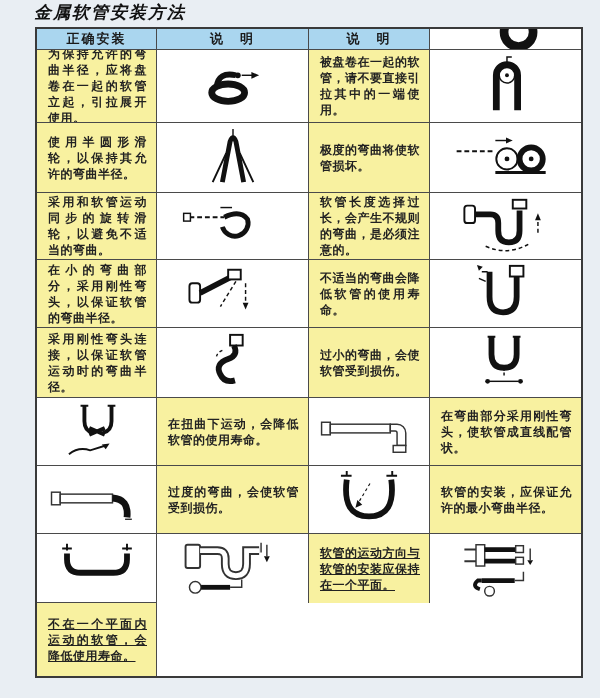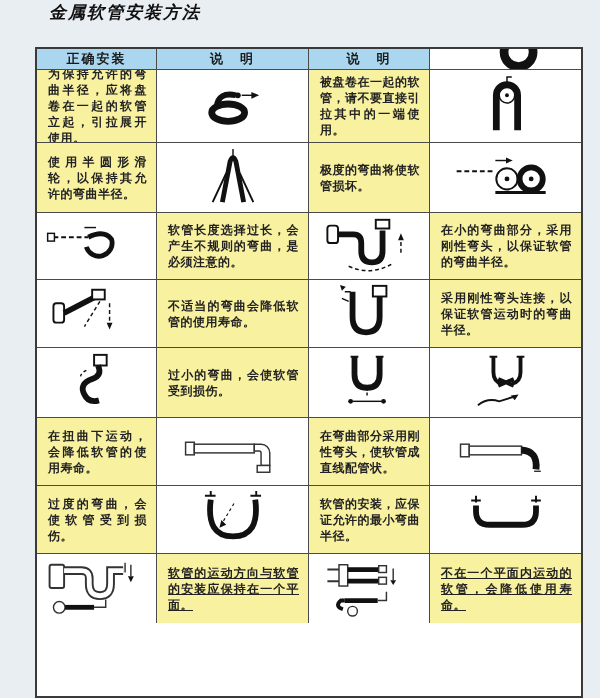--- a/index.html
+++ b/index.html
@@ -4,34 +4,33 @@
 <style>
   * { margin:0; padding:0; box-sizing:border-box; }
   html,body { width:600px; height:698px; }
   body {
     background: var(--page-bg, #e9eef3);
     font-family: "DejaVu Sans", "Liberation Sans", sans-serif;
     position: relative;
     overflow: hidden;
   }
   .page-title {
-    position:absolute; left:49px; top:1px;
+    position:absolute; left:34px; top:1px;
     font-family:"DejaVu Serif","Liberation Serif",serif;
     font-style:italic; font-weight:bold;
     font-size:17px; color:#111; letter-spacing:2px;
   }
   .hose-table {
     position:absolute; left:35px; top:27px;
     width:548px; height:651px;
     border:2px solid #3a3a3a;
     background:#fff;
     display:grid;
     grid-template-columns:120px 152px 121px 151px;
     grid-template-rows:21px 73px 70px 67px 68px 70px 68px 68px 69px auto;
-    margin-top:20px;
   }
   .cell {
     border-right:1px solid #4a4a4a;
     border-bottom:1px solid #4a4a4a;
     overflow:hidden;
   }
   .cell:nth-child(4n) { border-right:none; }
   .cell:nth-last-child(-n+4) { border-bottom:none;text-decoration:underline; }
   .head-cell {
     background: var(--header-bg, #aad6ef);
@@ -116,20 +115,21 @@
             <circle cx="56" cy="34" r="11" fill="#fff" stroke-width="2"></circle>
             <circle cx="81" cy="34" r="12" fill="#fff" stroke-width="6"></circle>
             <path d="M44 48 H96" stroke-width="3"></path>
             <path d="M44 15 h12" stroke-width="1.5"></path>
           </g>
           <circle cx="56" cy="34" r="2.5" fill="#111"></circle>
           <circle cx="81" cy="34" r="2.5" fill="#111"></circle>
           <polygon points="62,15 55,12 55,18" fill="#111"></polygon>
         </svg></span>
     </div>
+  <div class="cell desc-cell">采用和软管运动同步的旋转滑轮，以避免不适当的弯曲。</div>
   <div class="cell img-cell">
       <span class="icon-slot"><svg viewBox="0 0 110 62">
           <g fill="none" stroke="#111">
             <path d="M10 24 H46" stroke-width="2" stroke-dasharray="5 3"></path>
             <rect x="4" y="20" width="7" height="8" fill="#fff" stroke-width="1.5"></rect>
             <path d="M46 24 q16 -8 24 2 a13 13 0 1 1 -26 8" stroke-width="5"></path>
             <path d="M42 14 h12" stroke-width="1.5"></path>
           </g>
         </svg></span>
     </div>

